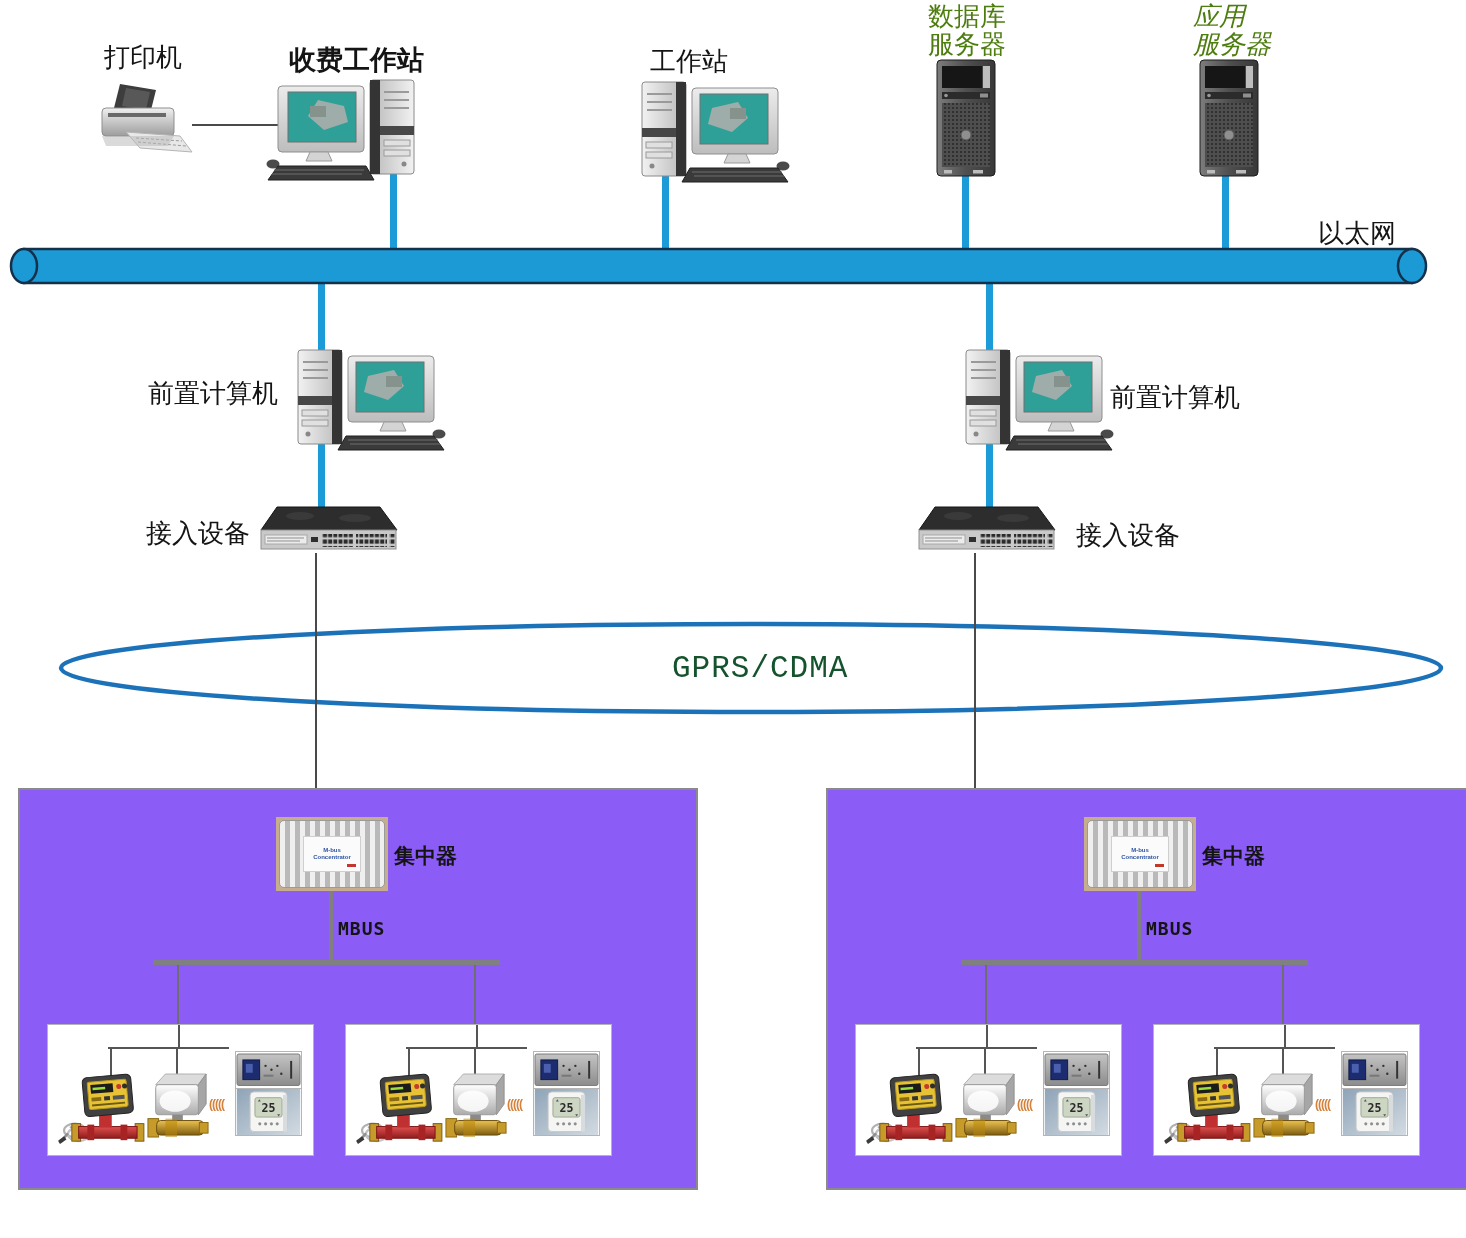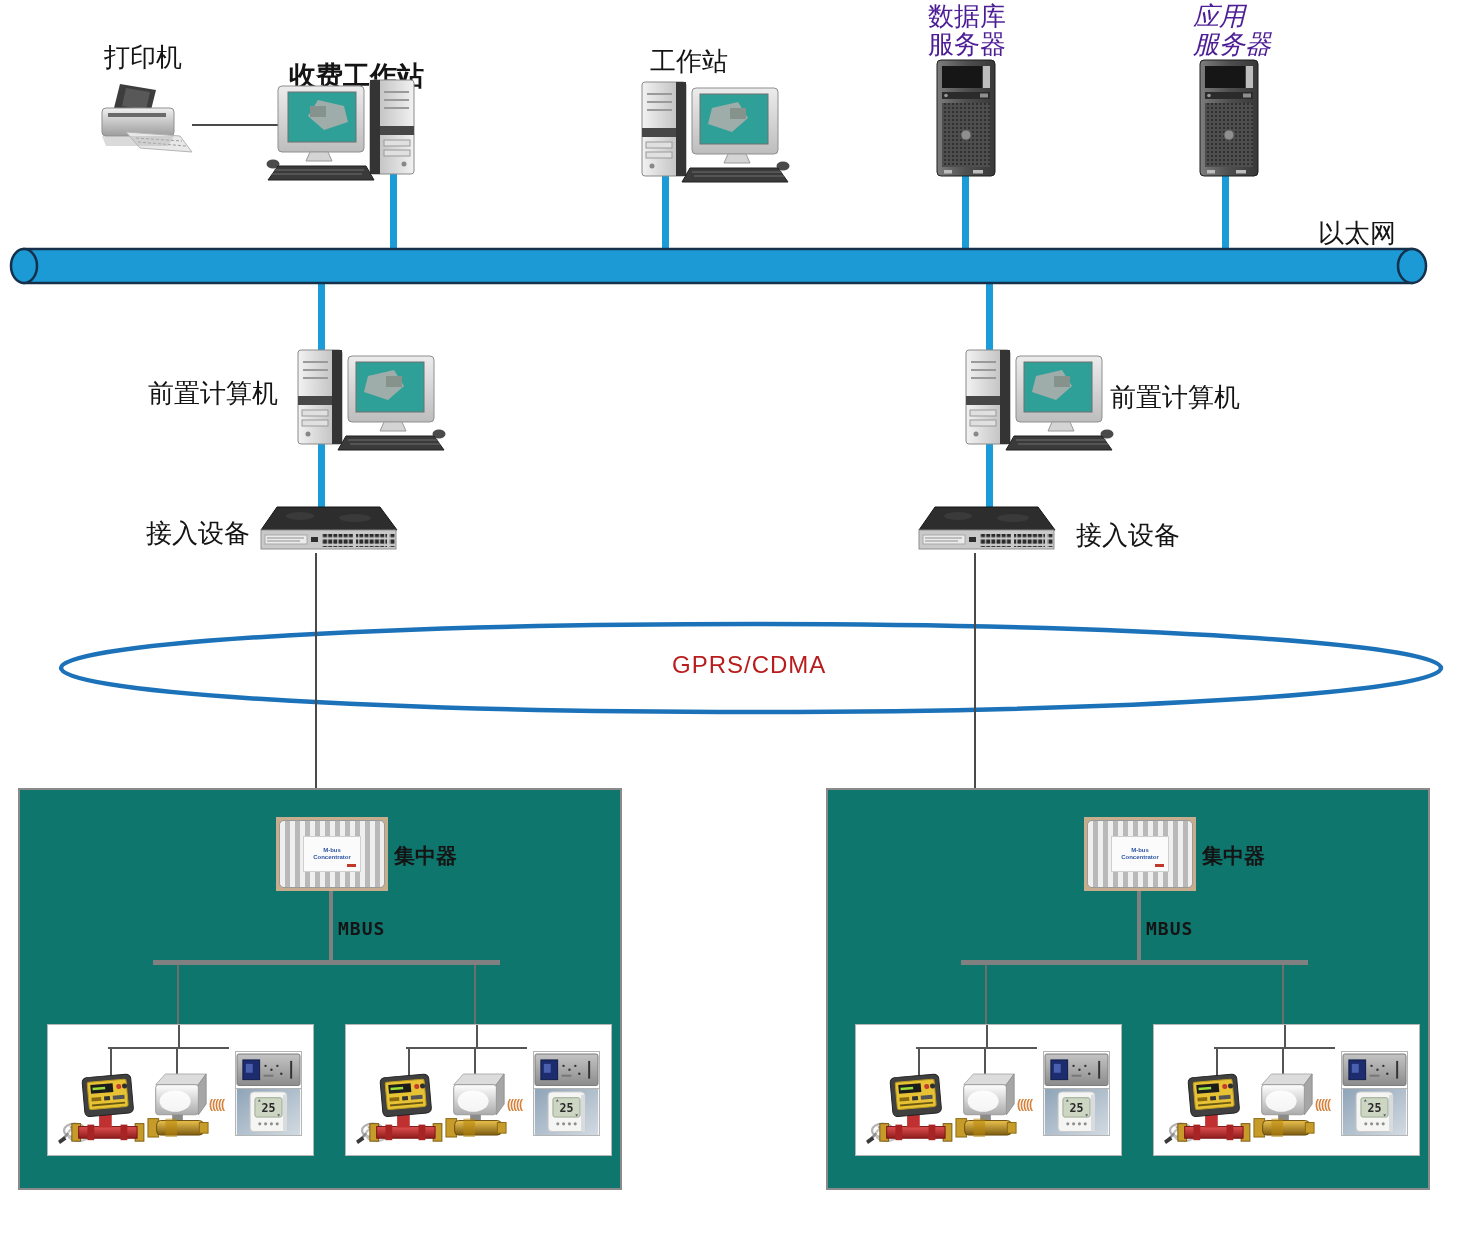--- a/index.html
+++ b/index.html
@@ -1,30 +1,30 @@
 <!DOCTYPE html>
 <html><head>
 <meta charset="utf-8">
 <style>
   html,body{margin:0;padding:0;background:#fff;}
   .canvas{position:relative;width:1466px;height:1238px;background:#ffffff;overflow:hidden;
           font-family:"Liberation Sans","DejaVu Sans",sans-serif;color:#111;}
   .lbl{position:absolute;font-size:26px;white-space:nowrap;color:#141414;}
   .lbl.bold{font-weight:bold;font-size:27px;}
-  .lbl2{position:absolute;font-size:26px;line-height:28px;color:#4c1d95;}
+  .lbl2{position:absolute;font-size:26px;line-height:28px;color:#4d7c0f;}
   .lbl2 span{display:block;}
   .vblue{position:absolute;width:7px;background:#1b9cd8;}
   .hline{position:absolute;height:2px;background:#4a4a4a;}
   .vline{position:absolute;width:2px;background:#4a4a4a;}
   .dev{position:absolute;}
   .pc-flip{transform:scaleX(-1);}
-  .wan-label{position:absolute;font-family:Liberation Sans, sans-serif;font-size:24px;letter-spacing:1px;color:#b91c1c;}
+  .wan-label{position:absolute;font-family:Liberation Mono, monospace;font-size:31px;letter-spacing:1px;color:#14532d;}
 
   
-  .cluster{position:absolute;top:788px;width:604px;height:402px;background:#0f766e;
+  .cluster{position:absolute;top:788px;width:680px;height:402px;background:#8b5cf6;
            border:2px solid #8a8a8a;box-sizing:border-box;}
   .cluster.c-left{left:18px;}
   .cluster.c-right{left:826px;}
   .concentrator{position:absolute;left:256px;top:27px;width:112px;height:74px;background:#c5ad8d;}
   .conc-body{position:absolute;left:3px;top:3px;right:3px;bottom:3px;border:1px solid #9a9a9a;border-radius:5px;
              background:repeating-linear-gradient(90deg,#efefef 0 5px,#b9b9b9 5px 10px);}
   .conc-label{position:absolute;left:50%;top:50%;transform:translate(-50%,-50%);width:58px;height:36px;
               background:#fbfbfb;border:1px solid #cfcfcf;box-sizing:border-box;
               font-size:6px;line-height:7px;font-weight:bold;color:#2d55a5;text-align:center;padding-top:10px;}
   .conc-label::after{content:"";position:absolute;right:4px;bottom:4px;width:9px;height:3px;background:#c0392b;}
@@ -255,21 +255,21 @@
     <ellipse cx="1404" cy="20" rx="14" ry="17" fill="#1c9ad6" stroke="#15304a" stroke-width="2.5"></ellipse>
     <ellipse cx="16" cy="20" rx="13" ry="17" fill="#1c9ad6" stroke="#15304a" stroke-width="2.5"></ellipse>
   </svg>
   <div class="lbl" style="left:1318px;top:216px;">以太网</div>
 
   <div class="lbl" style="left:104px;top:40px;">打印机</div>
   <svg class="dev" style="left:96px;top:80px;" width="100" height="85">
       <use href="#sym-printer"></use>
     </svg>
 
-  <div class="lbl bold" style="left:289px;top:42px;margin-top:16px;">收费工作站</div>
+  <div class="lbl bold" style="left:289px;top:42px;">收费工作站</div>
   <svg class="dev pc-flip" style="left:266px;top:76px;" width="150" height="110">
       <use href="#sym-pc"></use>
     </svg>
 
   <div class="lbl" style="left:650px;top:44px;">工作站</div>
   <svg class="dev" style="left:640px;top:78px;" width="150" height="110">
       <use href="#sym-pc"></use>
     </svg>
 
   <div class="lbl2" style="left:928px;top:2px;">

